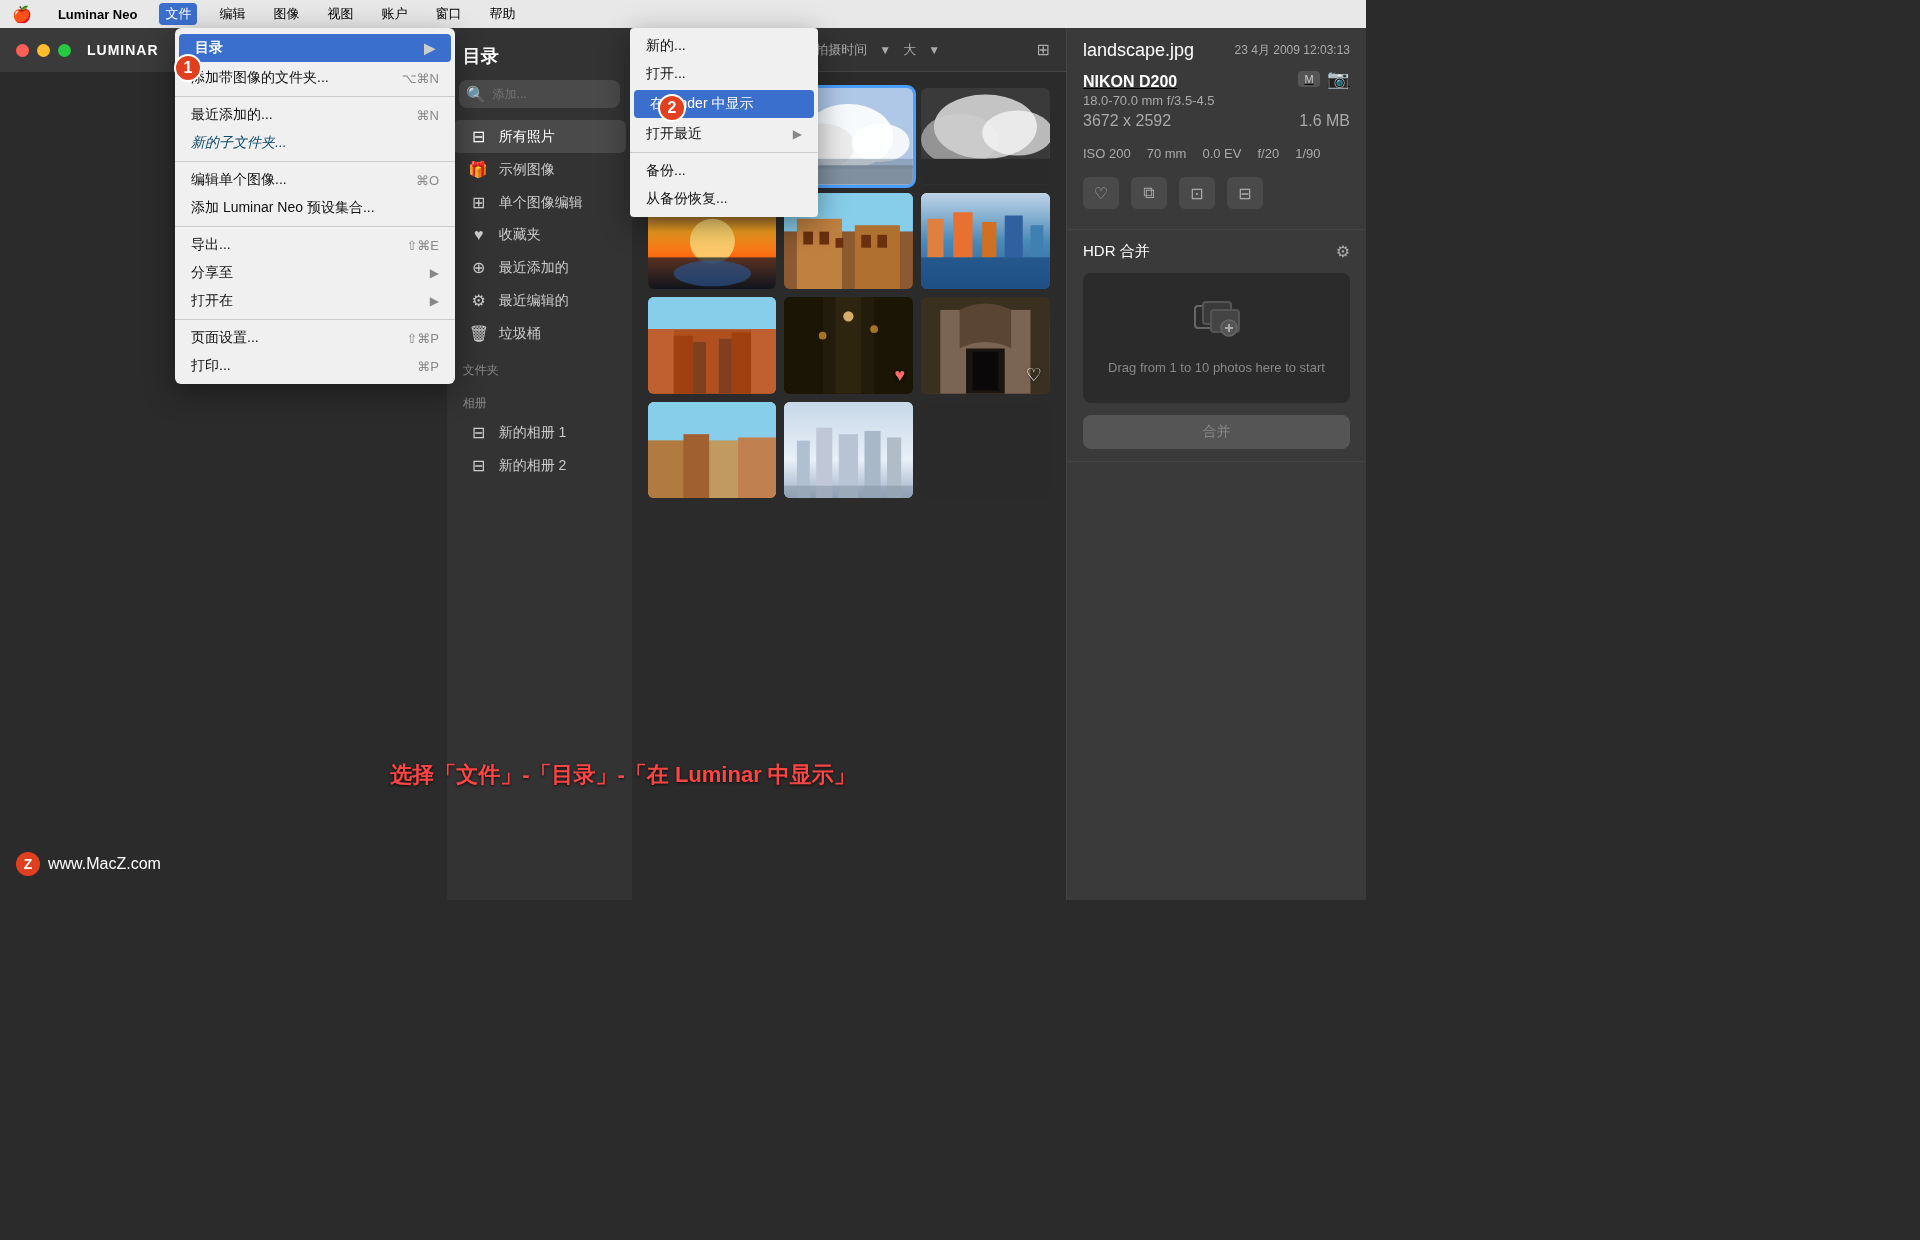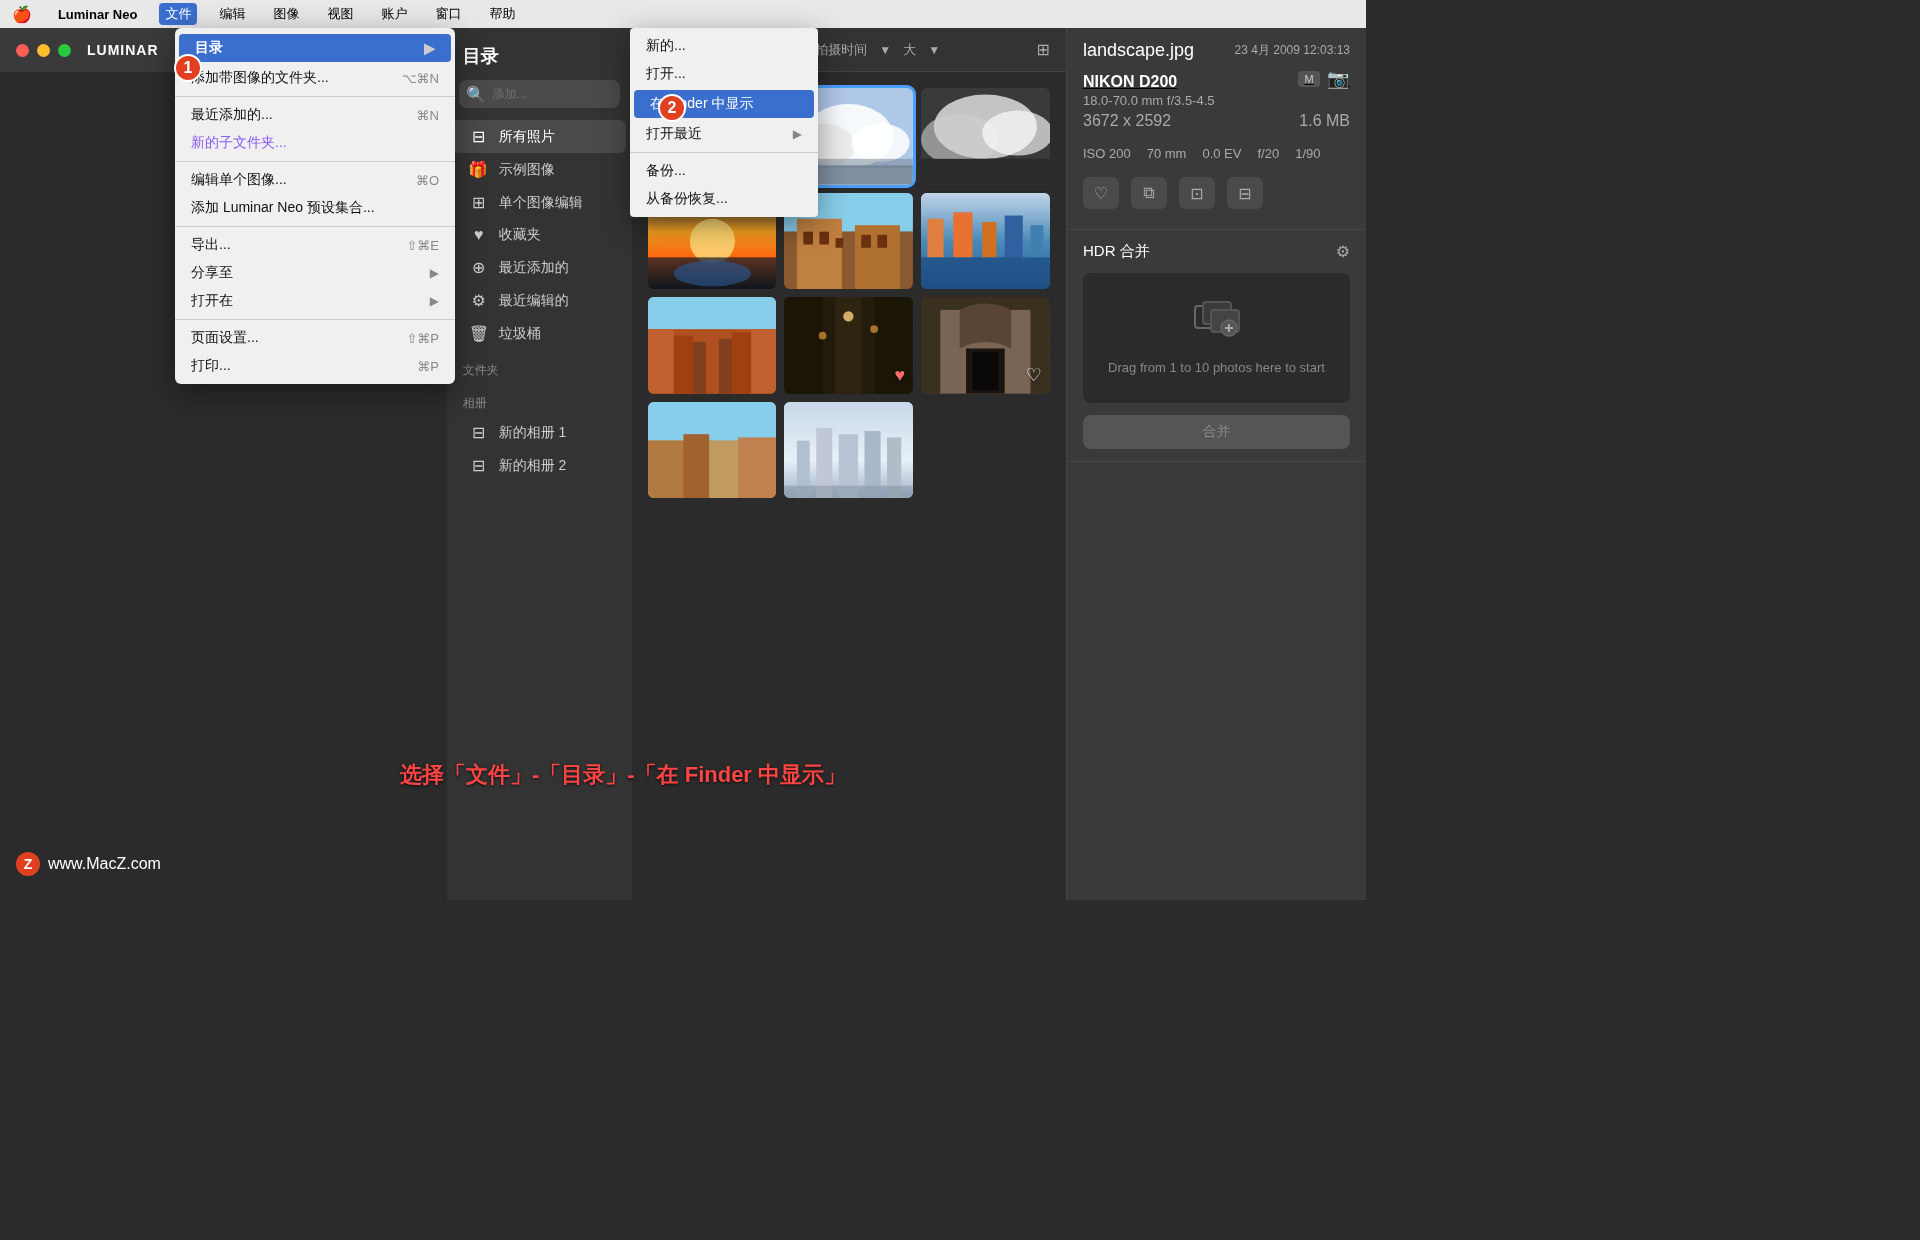--- a/index.html
+++ b/index.html
@@ -450,22 +450,23 @@
       padding: 5px 16px;
       font-size: 14px;
       color: #111;
       cursor: pointer;
     }
     .menu-item.highlighted {
       background: #3b6fce;
       color: white;
     }
     .menu-item.disabled {
-      color: #8b5cf6;
+      color: #0c4a6e;
       cursor: default;
+      font-style: italic;
     }
     .menu-item-shortcut {
       color: #888;
       font-size: 13px;
     }
     .menu-item-arrow {
       color: #888;
       font-size: 12px;
     }
     .menu-divider {
@@ -938,19 +939,19 @@
   <div class="step-badge" style="position:absolute;top:26px;left:174px;">
     <span>1</span>
   </div>
 
   <div class="step-badge" style="position:absolute;top:66px;left:658px;">
     <span>2</span>
   </div>
 </div>
 
 <div class="instruction-text">
-  <span>选择「文件」-「目录」-「在 Finder 中显示」</span>
+  <span>选择「文件」-「目录」-「在 Luminar 中显示」</span>
 </div>
 
 <div class="watermark">
   <div class="watermark-icon">Z</div>
   <span class="watermark-text">www.MacZ.com</span>
 </div>
 
 </body></html>

